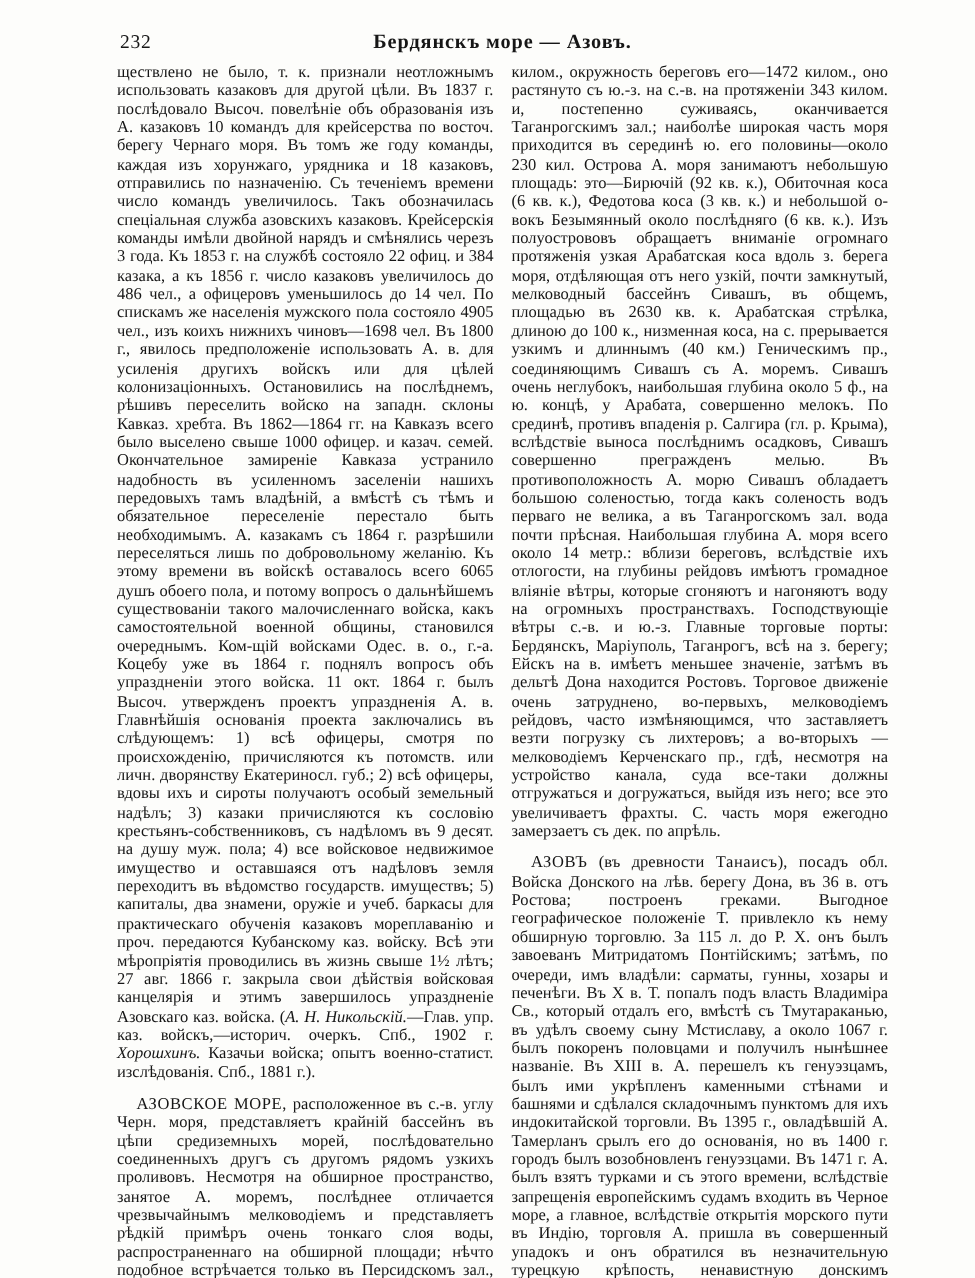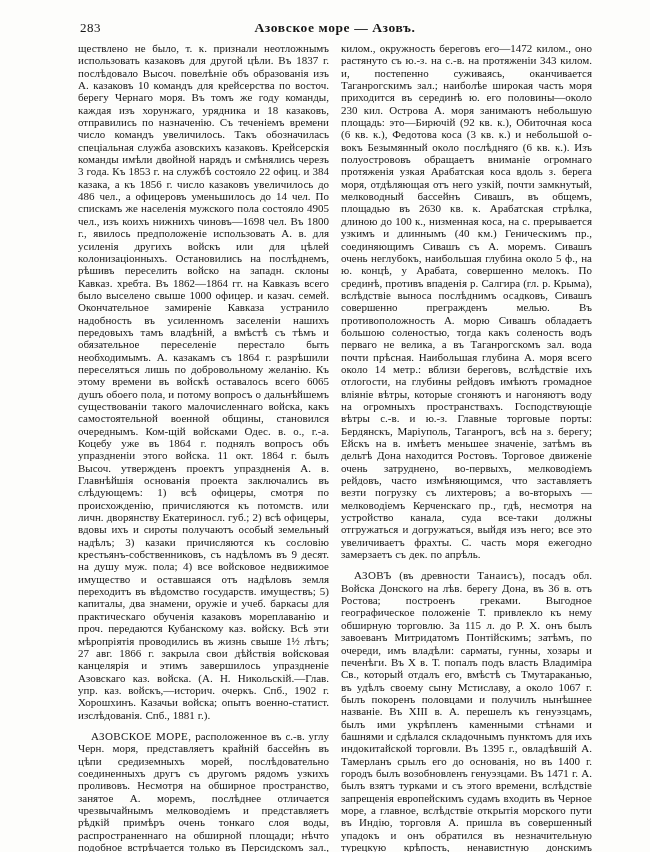--- a/index.html
+++ b/index.html
@@ -47,30 +47,30 @@
   .col {
     width: 251px;
     text-align: justify;
     font-size: 11px;
     line-height: 12.35px;
     word-spacing: 0.3px;
   }
   .para { margin: 0; }
   .para.article { margin-top: 9px; text-indent: 13px; }
   .headword { font-weight: normal; letter-spacing: 0.4px; }
-  .it { }
+  .it { font-style: italic; }
 </style>
 </head>
 <body>
 
 <div class="page">
 
   <div class="header-row">
-    <span class="page-number">283</span>
-    <div class="running-head">Азовское море — Азовъ.</div>
+    <span class="page-number">232</span>
+    <div class="running-head">Бердянскъ море — Азовъ.</div>
   </div>
 
   <div class="columns">
 
     <div class="col">
       <p class="para">
         <span>ществлено не было, т. к. признали неотложнымъ использовать казаковъ для другой цѣли. Въ 1837 г. послѣдовало Высоч. повелѣніе объ образованія изъ А. казаковъ 10 командъ для крейсерства по восточ. берегу Чернаго моря. Въ томъ же году команды, каждая изъ хорунжаго, урядника и 18 казаковъ, отправились по назначенію. Съ теченіемъ времени число командъ увеличилось. Такъ обозначилась спеціальная служба азовскихъ казаковъ. Крейсерскія команды имѣли двойной нарядъ и смѣнялись черезъ 3 года. Къ 1853 г. на службѣ состояло 22 офиц. и 384 казака, а къ 1856 г. число казаковъ увеличилось до 486 чел., а офицеровъ уменьшилось до 14 чел. По спискамъ же населенія мужского пола состояло 4905 чел., изъ коихъ нижнихъ чиновъ—1698 чел. Въ 1800 г., явилось предположеніе использовать А. в. для усиленія другихъ войскъ или для цѣлей колонизаціонныхъ. Остановились на послѣднемъ, рѣшивъ переселить войско на западн. склоны Кавказ. хребта. Въ 1862—1864 гг. на Кавказъ всего было выселено свыше 1000 офицер. и казач. семей. Окончательное замиреніе Кавказа устранило надобность въ усиленномъ заселеніи нашихъ передовыхъ тамъ владѣній, а вмѣстѣ съ тѣмъ и обязательное переселеніе перестало быть необходимымъ. А. казакамъ съ 1864 г. разрѣшили переселяться лишь по добровольному желанію. Къ этому времени въ войскѣ оставалось всего 6065 душъ обоего пола, и потому вопросъ о дальнѣйшемъ существованіи такого малочисленнаго войска, какъ самостоятельной военной общины, становился очереднымъ. Ком-щій войсками Одес. в. о., г.-а. Коцебу уже въ 1864 г. поднялъ вопросъ объ упраздненіи этого войска. 11 окт. 1864 г. былъ Высоч. утвержденъ проектъ упраздненія А. в. Главнѣйшія основанія проекта заключались въ слѣдующемъ: 1) всѣ офицеры, смотря по происхожденію, причисляются къ потомств. или личн. дворянству Екатериносл. губ.; 2) всѣ офицеры, вдовы ихъ и сироты получаютъ особый земельный надѣлъ; 3) казаки причисляются къ сословію крестьянъ-собственниковъ, съ надѣломъ въ 9 десят. на душу муж. пола; 4) все войсковое недвижимое имущество и оставшаяся отъ надѣловъ земля переходитъ въ вѣдомство государств. имуществъ; 5) капиталы, два знамени, оружіе и учеб. баркасы для практическаго обученія казаковъ мореплаванію и проч. передаются Кубанскому каз. войску. Всѣ эти мѣропріятія проводились въ жизнь свыше 1½ лѣтъ; 27 авг. 1866 г. закрыла свои дѣйствія войсковая канцелярія и этимъ завершилось упраздненіе Азовскаго каз. войска. (</span><span class="it">А. Н. Никольскій.</span><span>—Глав. упр. каз. войскъ,—историч. очеркъ. Спб., 1902 г. </span><span class="it">Хорошхинъ.</span><span> Казачьи войска; опытъ военно-статист. изслѣдованія. Спб., 1881 г.).</span>
       </p>
       <p class="para article">
         <span class="headword">АЗОВСКОЕ МОРЕ,</span><span> расположенное въ с.-в. углу Черн. моря, представляетъ крайній бассейнъ въ цѣпи средиземныхъ морей, послѣдовательно соединенныхъ другъ съ другомъ рядомъ узкихъ проливовъ. Несмотря на обширное пространство, занятое А. моремъ, послѣднее отличается чрезвычайнымъ мелководіемъ и представляетъ рѣдкій примѣръ очень тонкаго слоя воды, распространеннаго на обширной площади; нѣчто подобное встрѣчается только въ Персидскомъ зал., но тамъ ю. часть все-таки глубже. Площадь А. моря безъ острововъ около 37.605 кв.</span>

